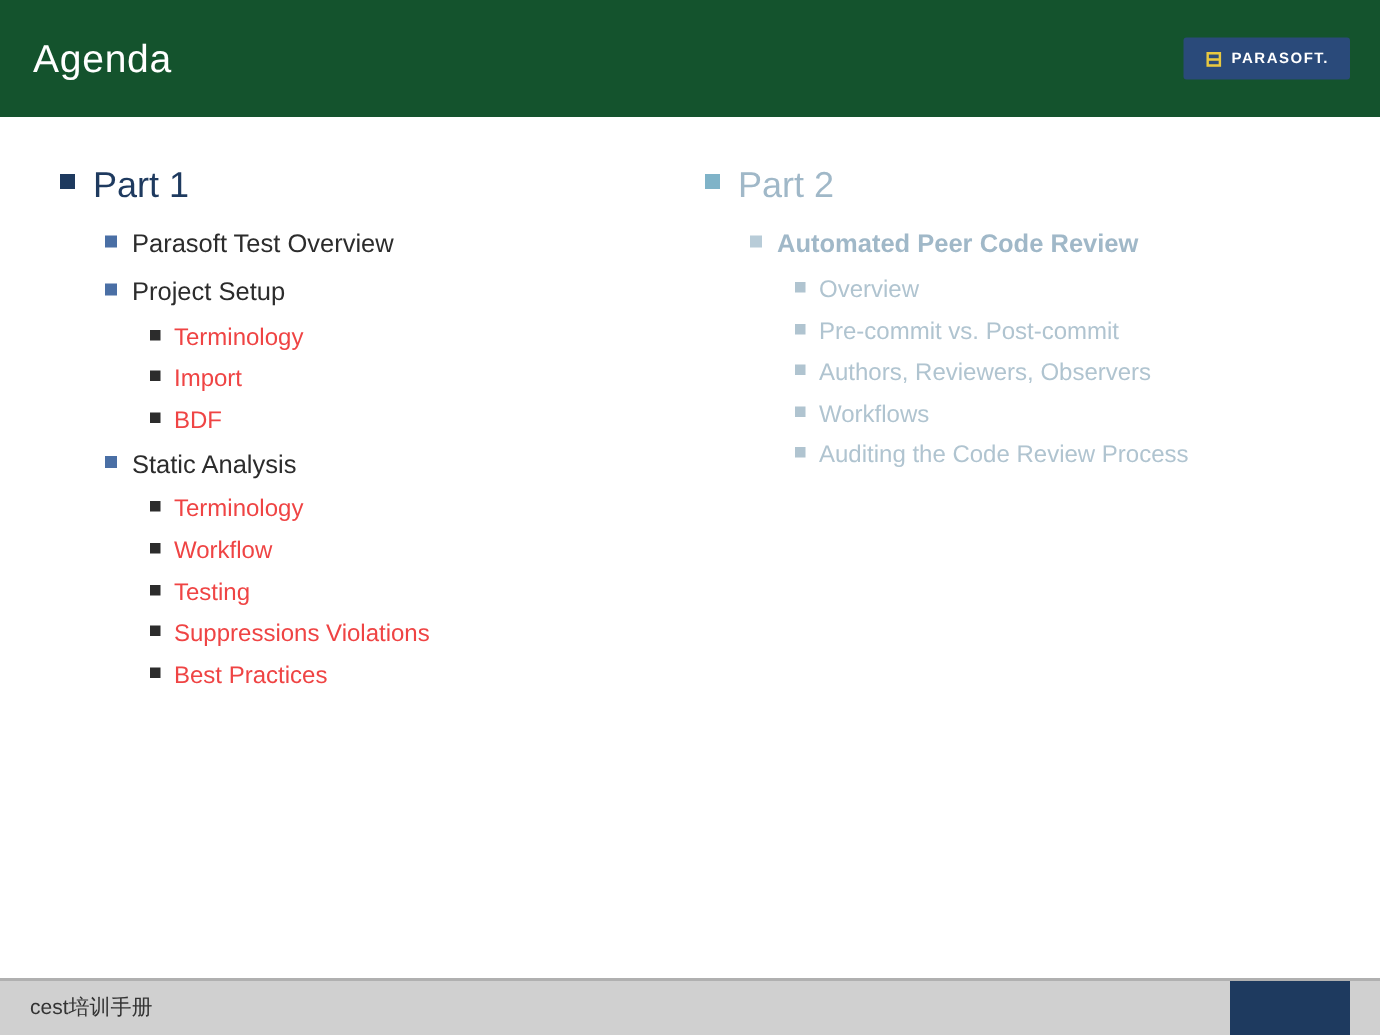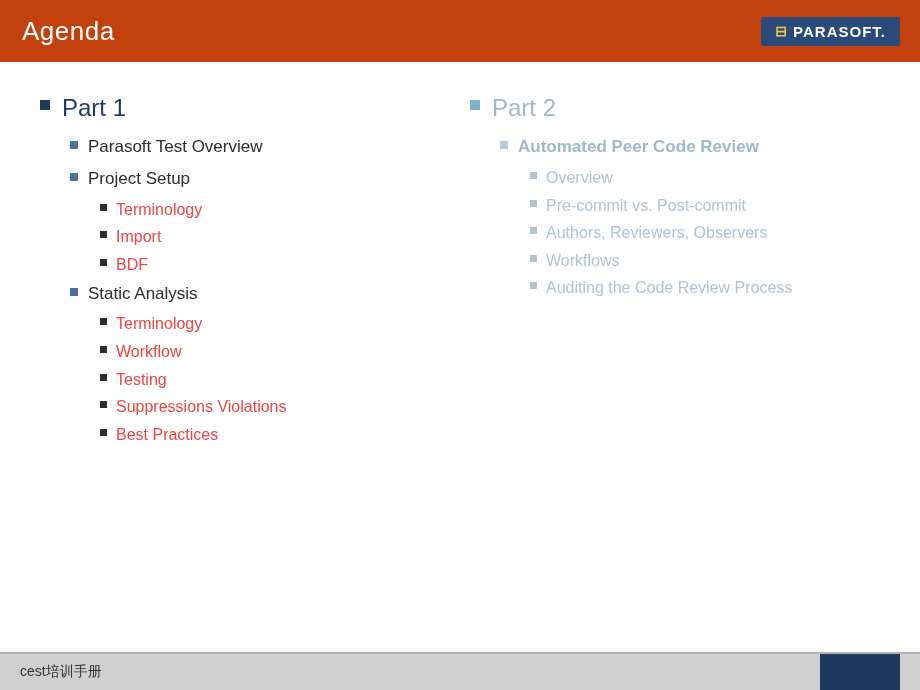--- a/index.html
+++ b/index.html
@@ -7,22 +7,22 @@
       width: 920px;
       height: 690px;
       font-family: 'Segoe UI', Arial, sans-serif;
       background: #ffffff;
       overflow: hidden;
       position: relative;
     }
 
     
     .header {
-      background: #c2410c;
-      height: 62px;
+      background: #14532d;
+      height: 78px;
       display: flex;
       align-items: center;
       justify-content: space-between;
       padding: 0 20px 0 22px;
     }
     .header-title {
       color: #ffffff;
       font-size: 26px;
       font-weight: 400;
       letter-spacing: 0.5px;
@@ -35,21 +35,21 @@
       align-items: center;
       gap: 6px;
     }
     .logo-icon {
       color: #e8c840;
       font-size: 14px;
       font-weight: bold;
     }
     .logo-text {
       color: #ffffff;
-      font-size: 15px;
+      font-size: 10px;
       font-weight: bold;
       letter-spacing: 1px;
     }
 
     
     .main {
       display: flex;
       padding: 30px 40px 20px 40px;
       height: 482px;
       gap: 20px;

